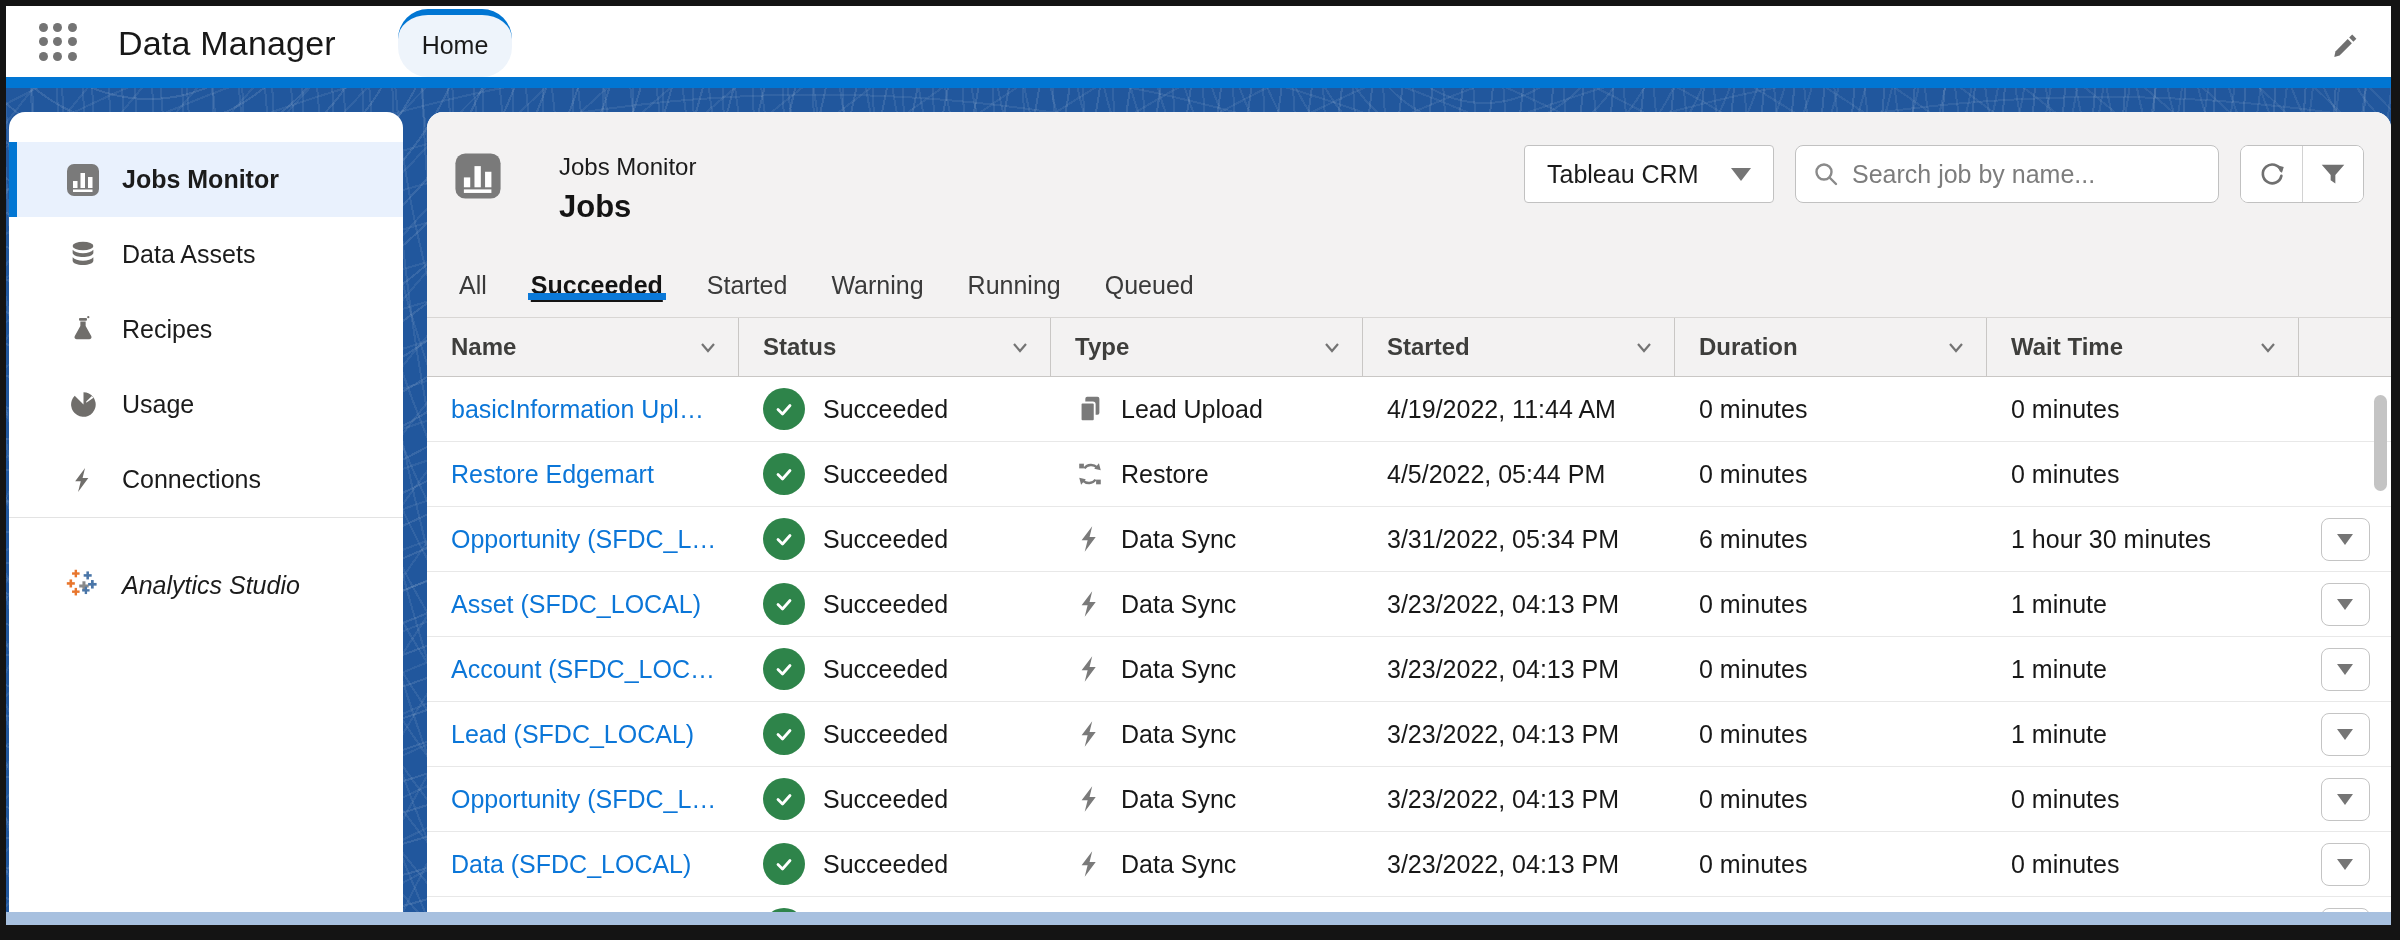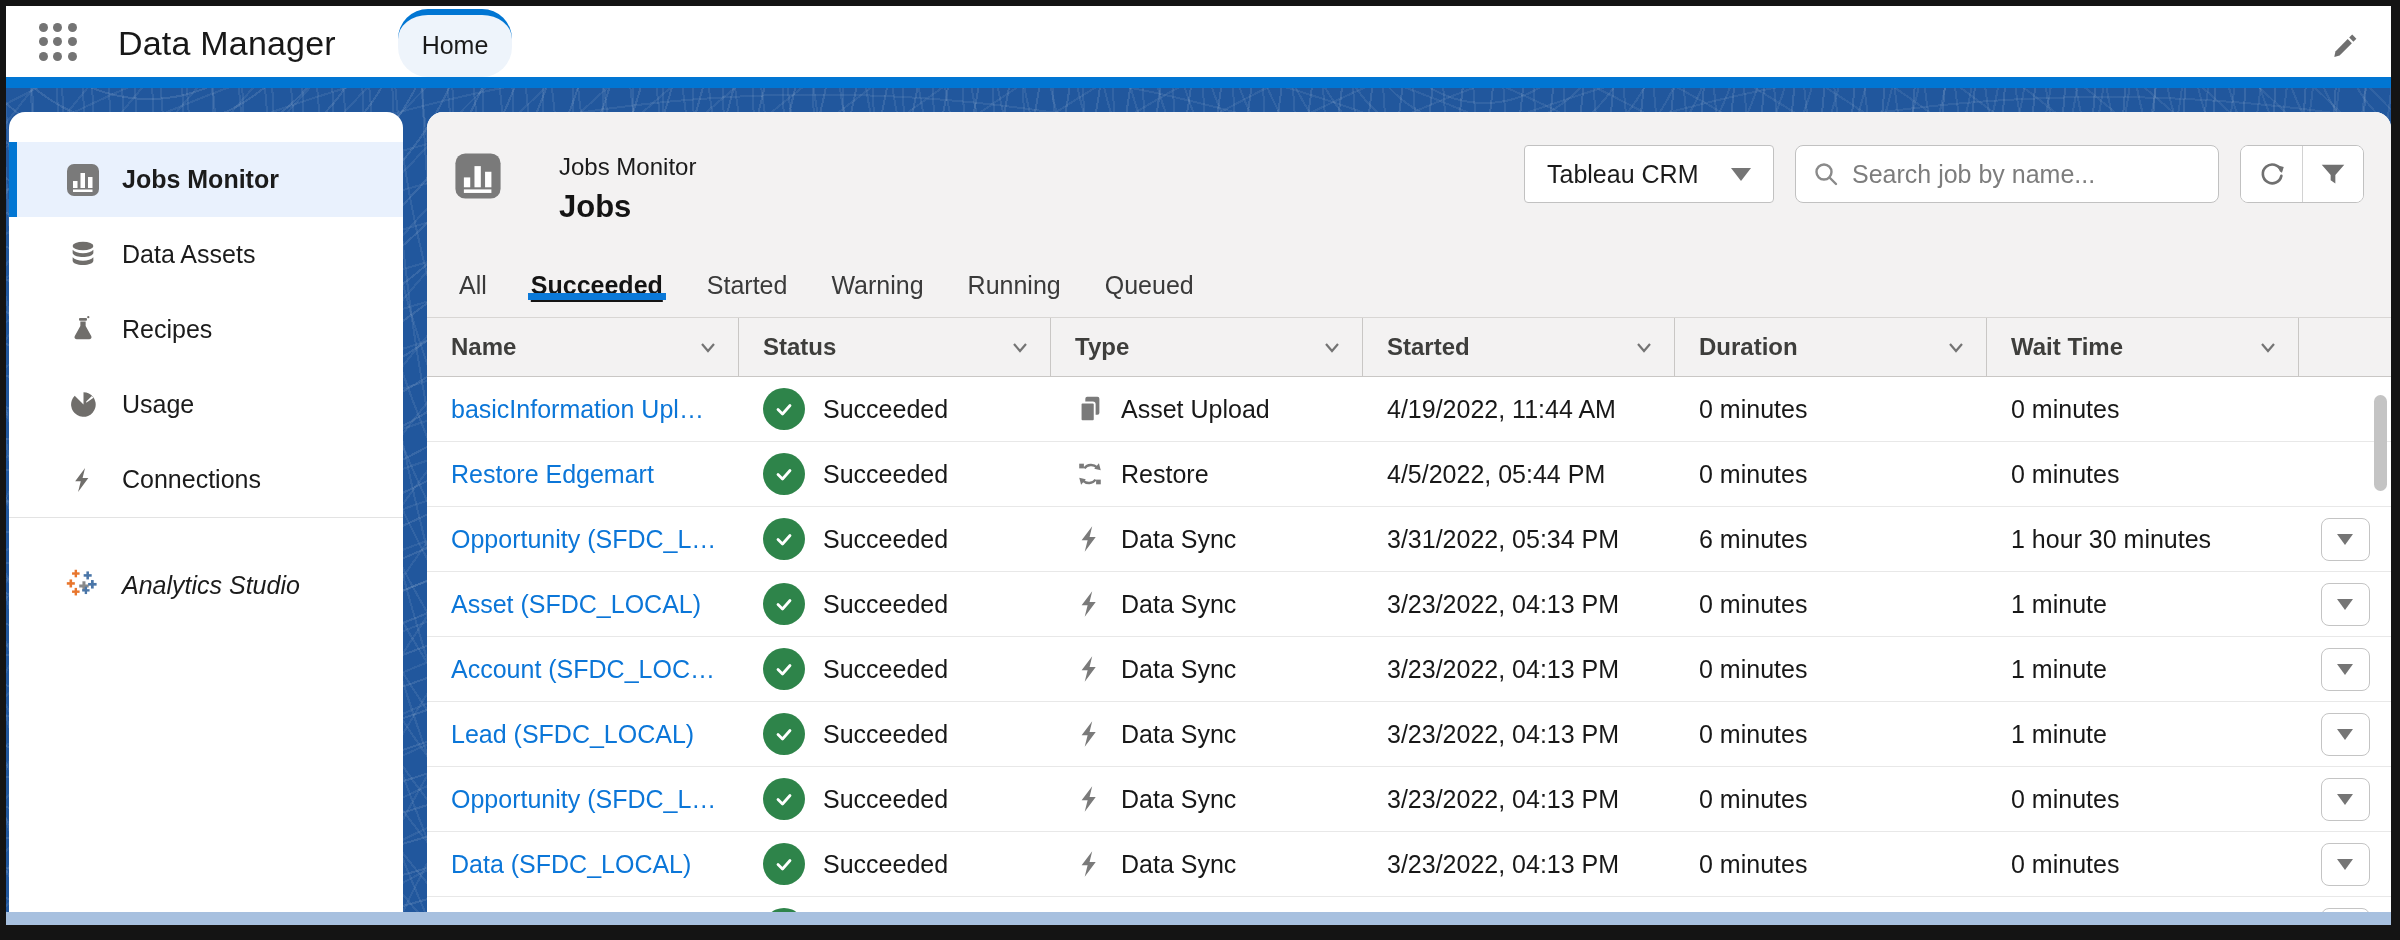--- a/index.html
+++ b/index.html
@@ -326,21 +326,21 @@
                   </svg>
       </span>
       <span>Succeeded</span>
     </div>
     <div class="cell type">
       <svg class="tico" viewBox="0 0 32 32" fill="#7a7a7a">
         <rect x="11" y="3" width="15" height="19" rx="2"></rect>
         <rect x="6" y="9" width="15" height="20" rx="2" stroke="#fff" stroke-width="2"></rect>
       </svg>
 
-      <span>Asset Upload</span>
+      <span>Lead Upload</span>
     </div>
     <div class="cell">4/19/2022, 11:44 AM</div>
     <div class="cell">0 minutes</div>
     <div class="cell">0 minutes</div>
     <div class="cell action">
       <button class="row-action" style="visibility: hidden;">
                   <span class="caret"></span>
                 </button>
     </div>
   </div>

